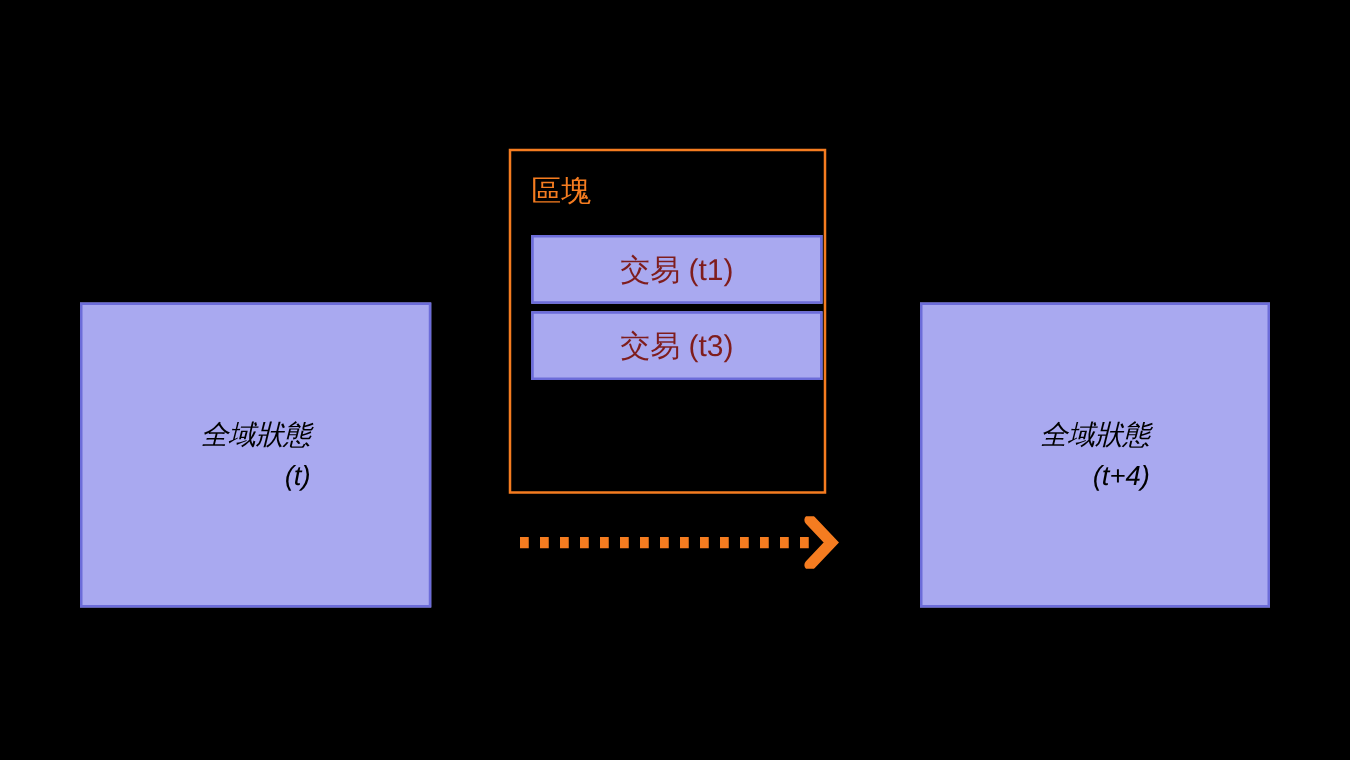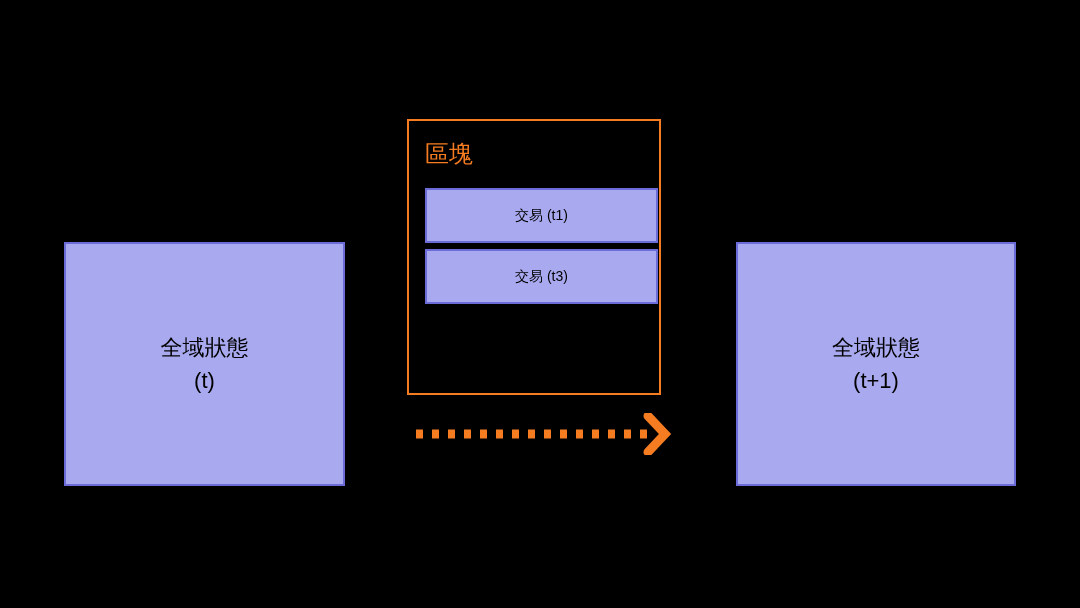--- a/index.html
+++ b/index.html
@@ -24,22 +24,23 @@
     box-sizing: border-box;
     display: flex;
     flex-direction: column;
     align-items: center;
     justify-content: center;
   }
   .state-text {
     font-size: 22px;
     line-height: 33px;
     color: #000000;
-    text-align: center;
+    text-align: right;
     white-space: pre;
+    font-style: italic;
   }
 
   #state-left  { left: 64px;  top: 242px; width: 281px; height: 244px; }
   #state-right { left: 736px; top: 242px; width: 280px; height: 244px; }
 
   
   #block-container {
     position: absolute;
     left: 407px;
     top: 119px;
@@ -71,22 +72,22 @@
     margin-bottom: 6px;
     background: #a9a9f0;
     border: 2px solid #6c6cd9;
     box-sizing: border-box;
     display: flex;
     align-items: center;
     justify-content: center;
   }
   .tx-box:last-child { margin-bottom: 0; text-align: right; }
   .tx-text {
-    font-size: 14px;
-    color: #000000;
+    font-size: 24px;
+    color: #7f1d1d;
     white-space: pre;
   }
 
   
   #flow-arrow {
     position: absolute;
     left: 410px;
     top: 413px;
     width: 262px;
     height: 42px;
@@ -113,16 +114,16 @@
       </div>
     </div>
   </div>
 
   <svg id="flow-arrow" viewBox="0 0 262 42">
     <line x1="6" y1="21" x2="238" y2="21" stroke="#f57c20" stroke-width="9" stroke-dasharray="7 9" stroke-linecap="butt"></line>
     <polyline points="238,3 255,21 238,39" fill="none" stroke="#f57c20" stroke-width="9" stroke-linecap="round" stroke-linejoin="miter"></polyline>
   </svg>
 
   <div class="state-box" id="state-right">
-    <div class="state-text"><span>全域狀態</span><br><span>(t+1)</span></div>
+    <div class="state-text"><span>全域狀態</span><br><span>(t+4)</span></div>
   </div>
 
 </div>
 
 </body></html>

